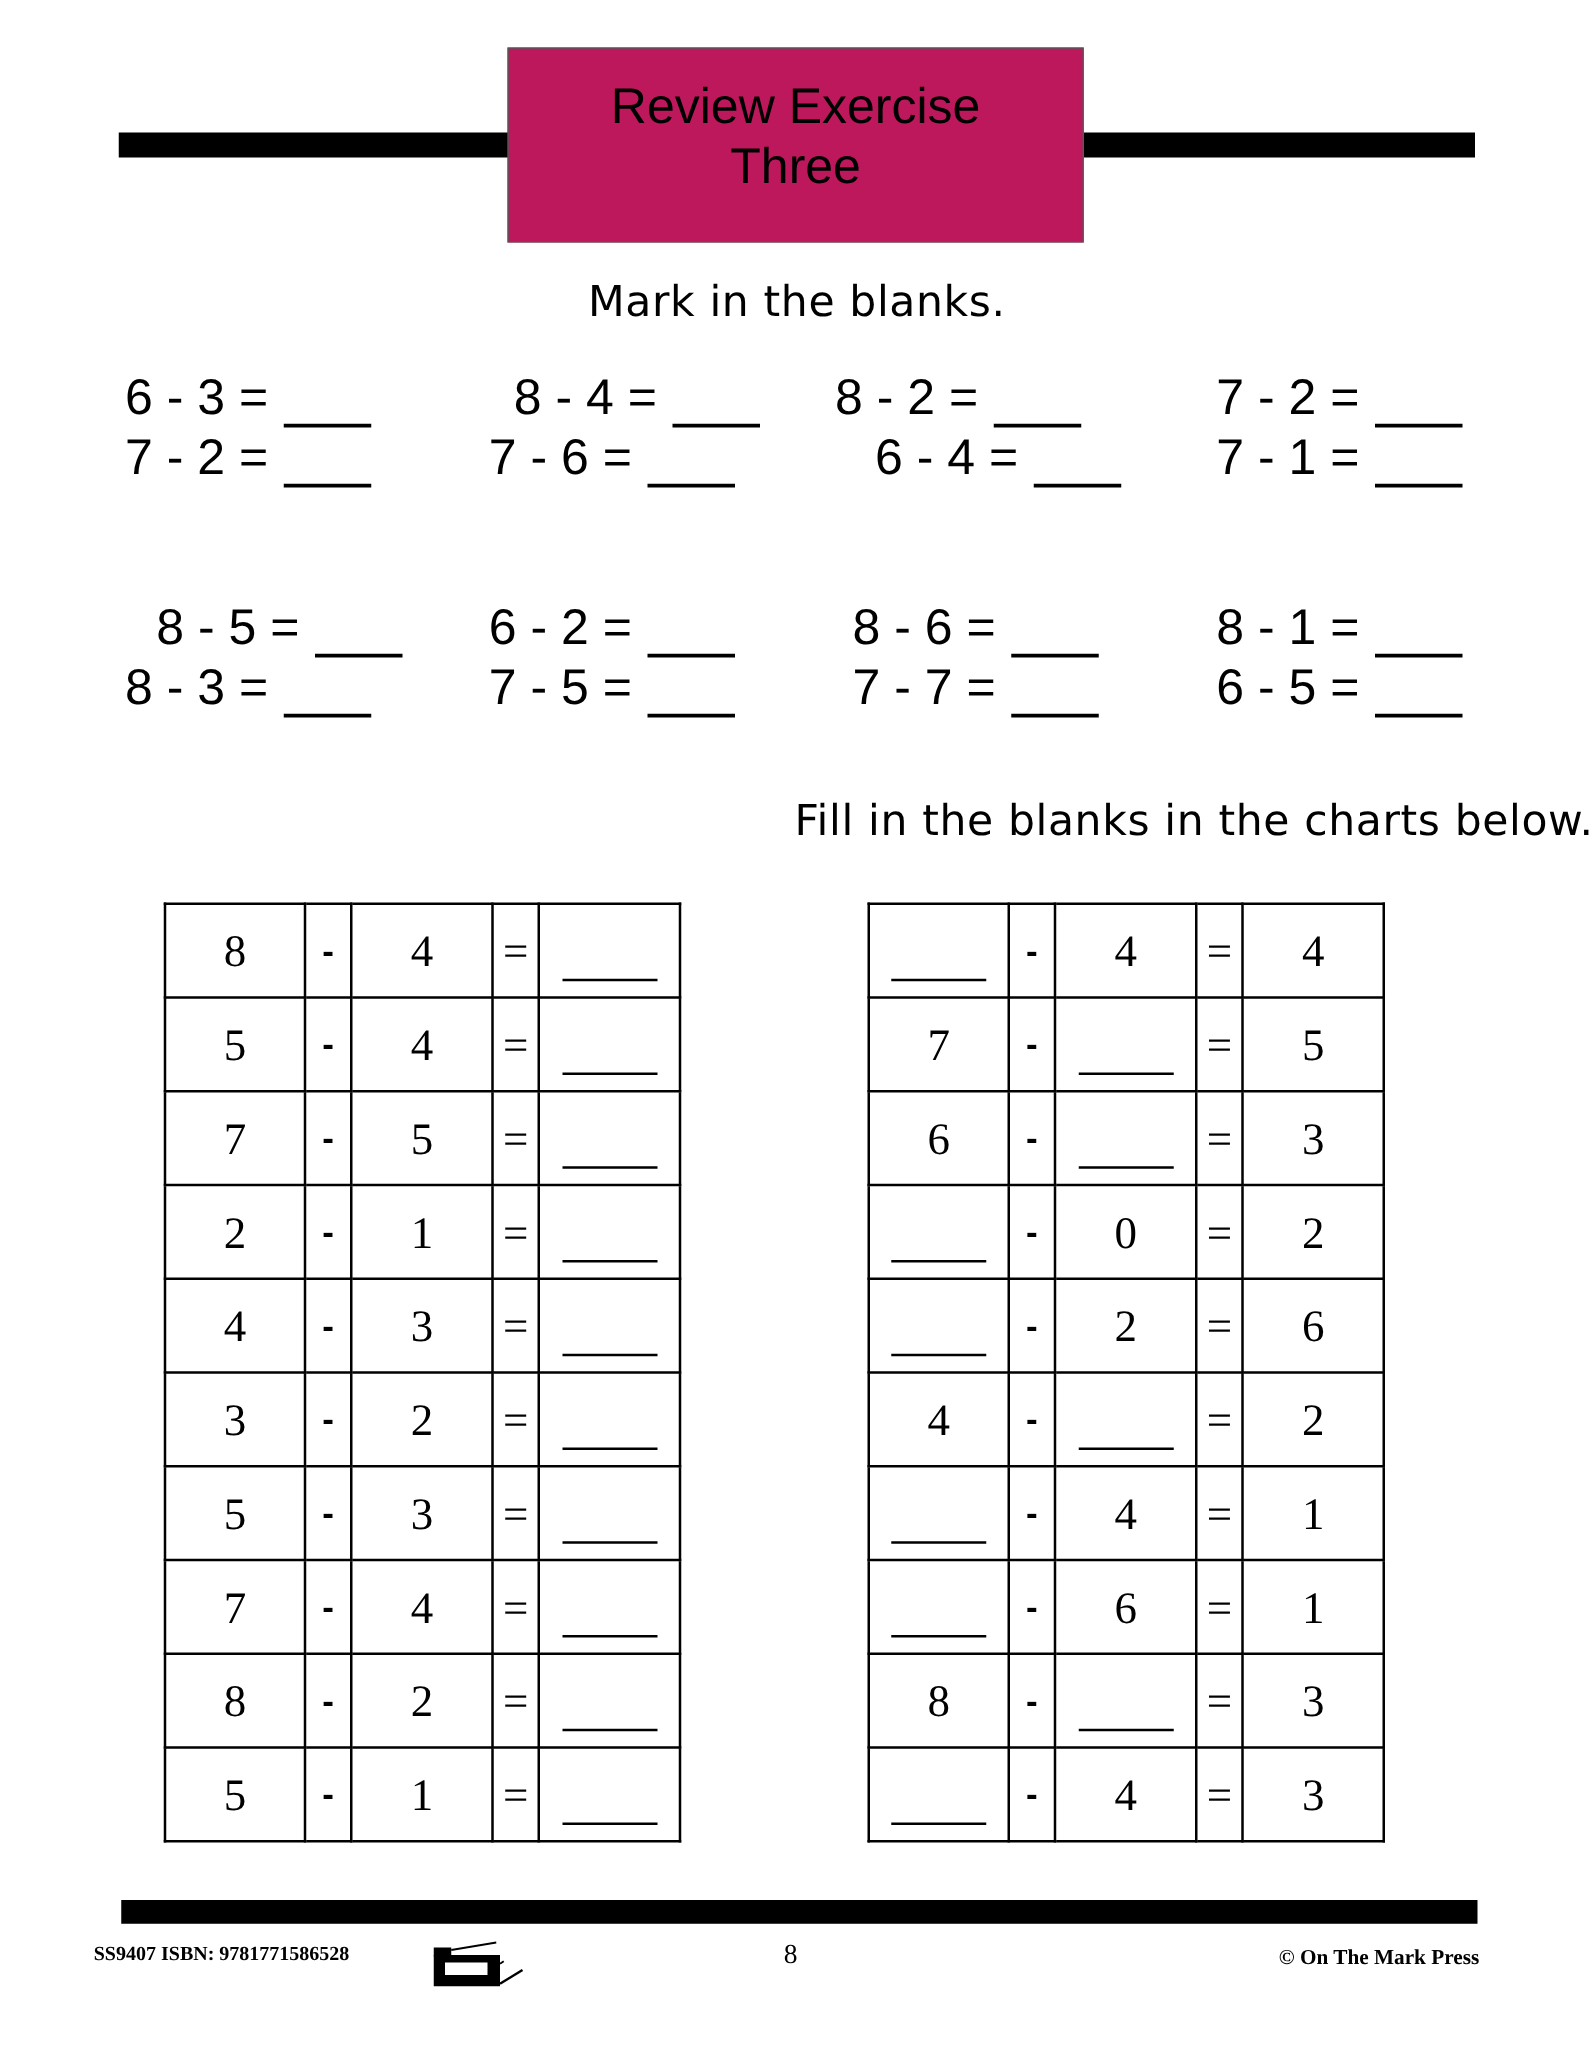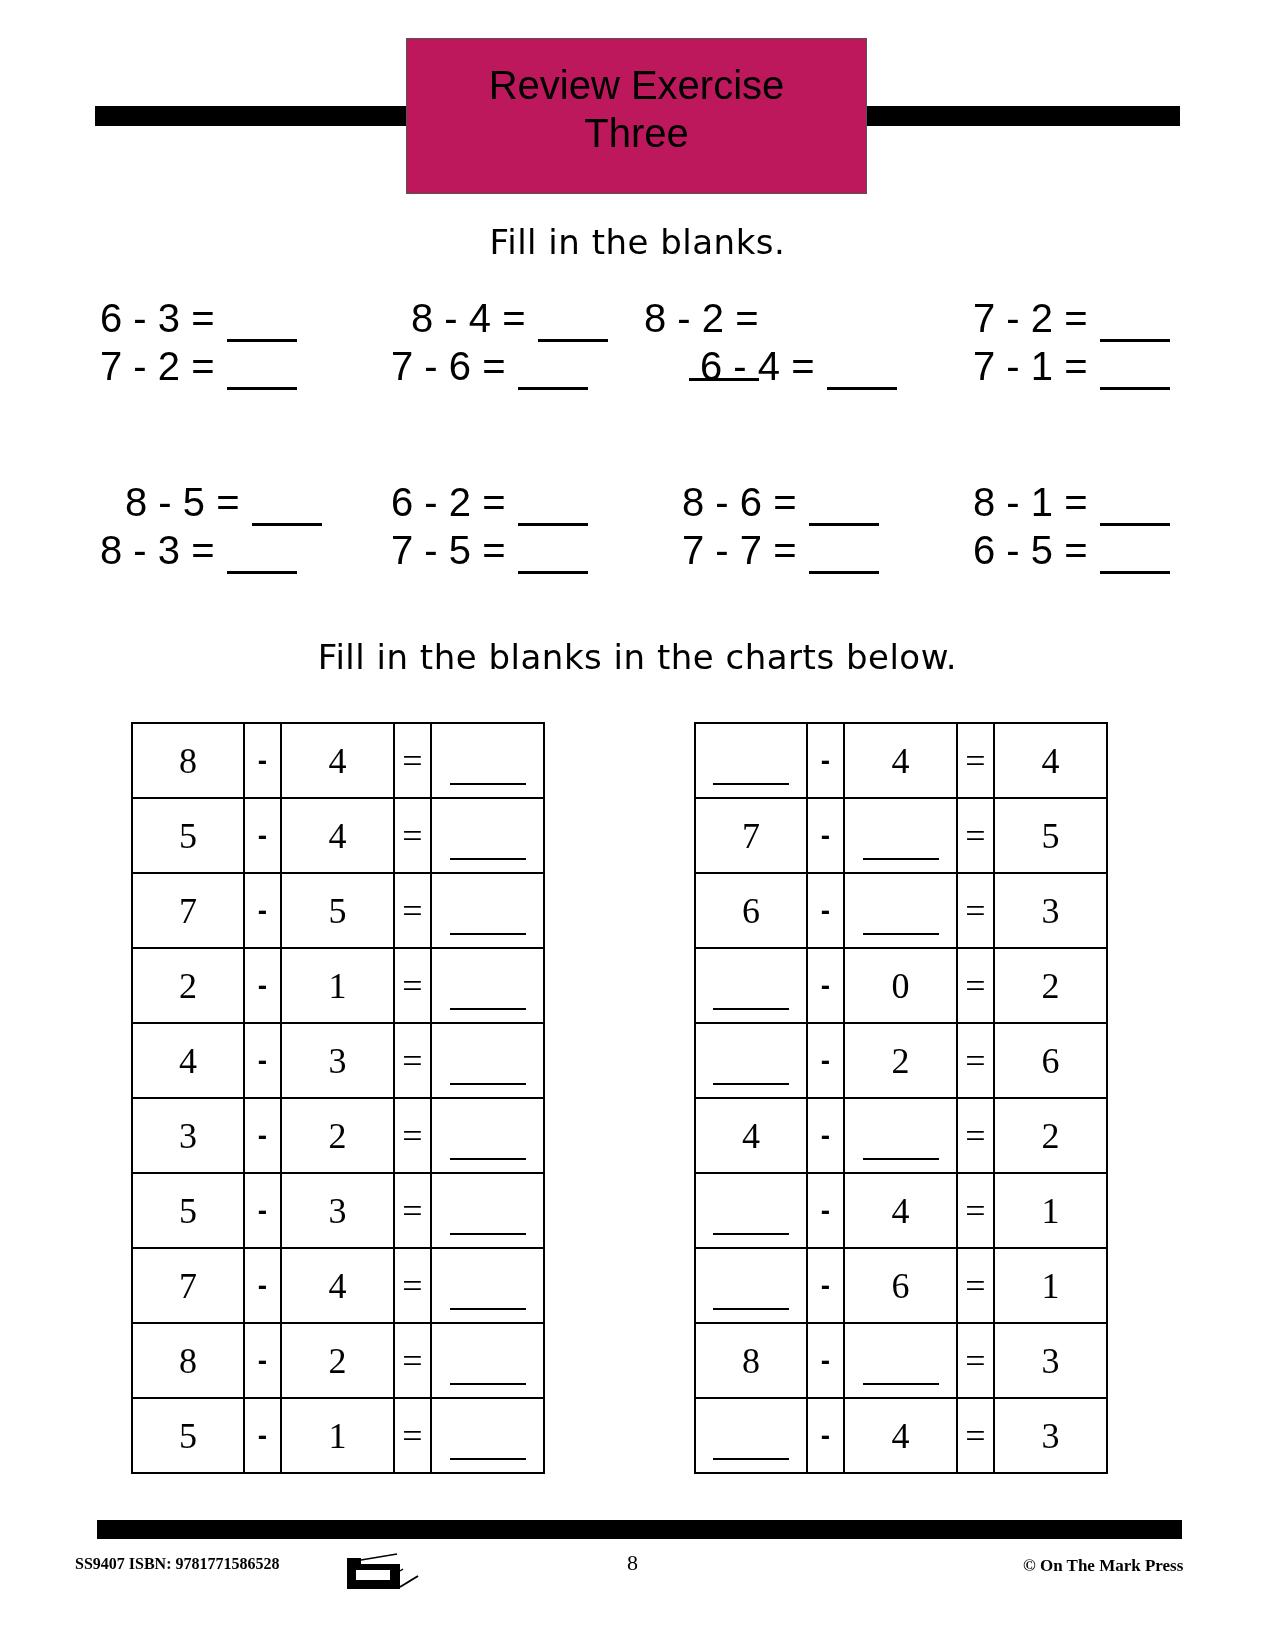--- a/index.html
+++ b/index.html
@@ -40,42 +40,42 @@
 </head>
 <body>
 
 <div class="bar" style="left:95px; top:106px; width:312px; height:20px;"></div>
 <div class="bar" style="left:867px; top:106px; width:313px; height:20px;"></div>
 <div class="title-box">
   <div>Review Exercise</div>
   <div>Three</div>
 </div>
 
-<div class="instr" style="top:222px;">Fill in the blanks.</div>
+<div class="instr" style="top:222px;">Mark in the blanks.</div>
 
 <div id="eq-container">
     <div class="eq" style="left: 100px; top: 294px;"><span>6 - 3 =</span><span class="blank"></span></div>
     <div class="eq" style="left: 391px; top: 294px; margin-left: 20px;"><span>8 - 4 =</span><span class="blank"></span></div>
-    <div class="eq" style="left: 644px; top: 294px; flex-direction: column;"><span>8 - 2 =</span><span class="blank"></span></div>
+    <div class="eq" style="left: 668px; top: 294px;"><span>8 - 2 =</span><span class="blank"></span></div>
     <div class="eq" style="left: 973px; top: 294px;"><span>7 - 2 =</span><span class="blank"></span></div>
     <div class="eq" style="left: 100px; top: 342px;"><span>7 - 2 =</span><span class="blank"></span></div>
     <div class="eq" style="left: 391px; top: 342px;"><span>7 - 6 =</span><span class="blank"></span></div>
     <div class="eq" style="left: 652px; top: 342px; margin-left: 48px;"><span>6 - 4 =</span><span class="blank"></span></div>
     <div class="eq" style="left: 973px; top: 342px;"><span>7 - 1 =</span><span class="blank"></span></div>
     <div class="eq" style="left: 100px; top: 478px; margin-left: 25px;"><span>8 - 5 =</span><span class="blank"></span></div>
     <div class="eq" style="left: 391px; top: 478px;"><span>6 - 2 =</span><span class="blank"></span></div>
     <div class="eq" style="left: 682px; top: 478px;"><span>8 - 6 =</span><span class="blank"></span></div>
     <div class="eq" style="left: 973px; top: 478px;"><span>8 - 1 =</span><span class="blank"></span></div>
     <div class="eq" style="left: 100px; top: 526px;"><span>8 - 3 =</span><span class="blank"></span></div>
     <div class="eq" style="left: 391px; top: 526px;"><span>7 - 5 =</span><span class="blank"></span></div>
     <div class="eq" style="left: 682px; top: 526px;"><span>7 - 7 =</span><span class="blank"></span></div>
     <div class="eq" style="left: 973px; top: 526px;"><span>6 - 5 =</span><span class="blank"></span></div>
   </div>
 
-<div class="instr" style="top:637px;">Fill in the blanks in the charts below.</div>
+<div class="instr" style="top:637px;text-align:right;">Fill in the blanks in the charts below.</div>
 
 <table class="chart" id="left-chart" style="left:131px; top:722px; width:412px;">
   <colgroup>
       <col style="width:112px">
       <col style="width:37px">
       <col style="width:113px">
       <col style="width:37px">
       <col style="width:113px">
     </colgroup>
   <tbody>

